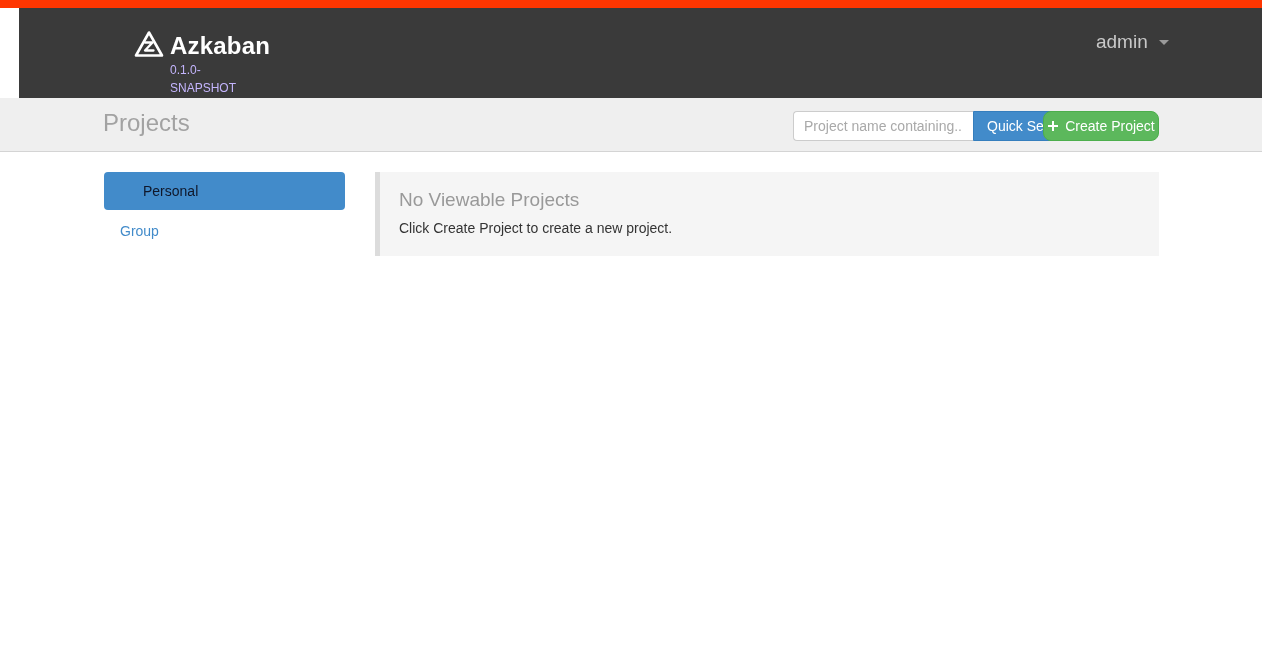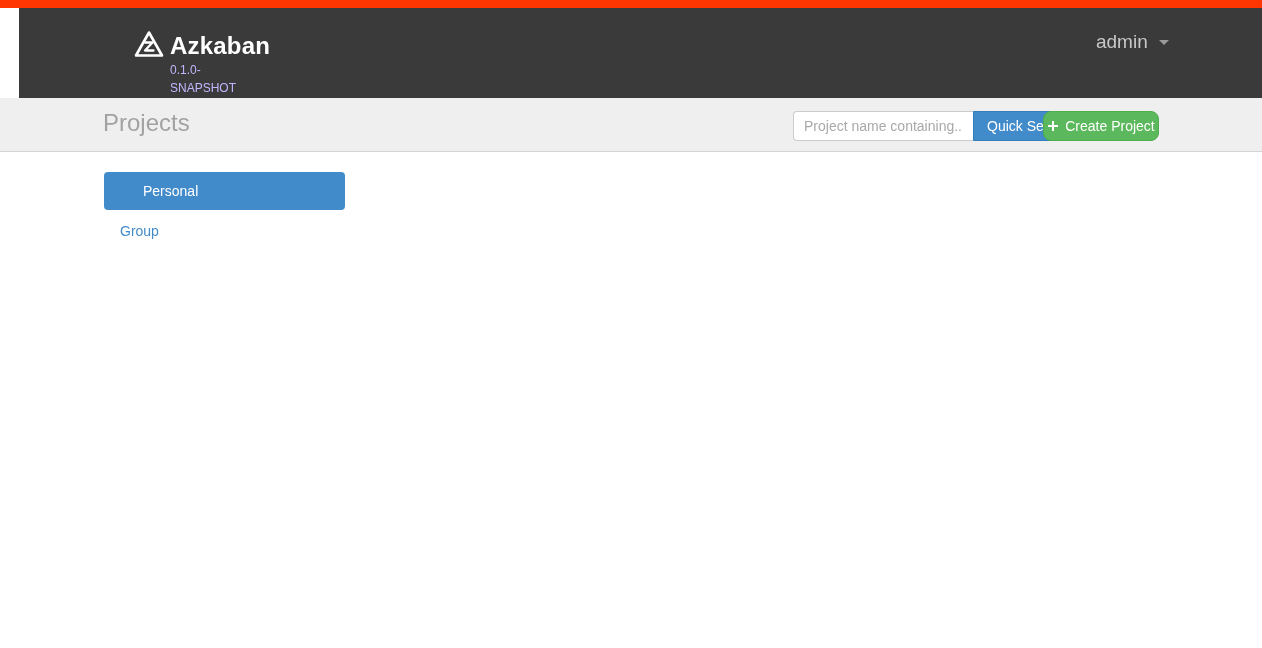--- a/index.html
+++ b/index.html
@@ -57,21 +57,21 @@
                text-align: left; padding-left: 13px; }
   .btn-create { width: 116px; background: var(--green, #5cb85c); border-color: #4cae4c;
                 border-radius: 8px; margin-left: -32px; position: relative; z-index: 2;
                 display: flex; align-items: center; justify-content: center; gap: 6px; }
   .plus-icon { display: inline-flex; }
 
   
   .sidebar { position: absolute; left: 104px; top: 172px; width: 241px; }
   .side-item { display: block; width: 241px; padding: 11px 16px; margin-bottom: 2px;
                font-size: 14px; color: var(--blue, #428bca); border-radius: 4px; cursor: pointer; }
-  .side-item.active { background: var(--blue, #428bca); color: #ffffff; padding-left: 39px; }
+  .side-item.active { background: var(--blue, #428bca); color: #0f172a; padding-left: 39px; }
 
   .main-panel { position: absolute; left: 375px; top: 172px; width: 784px;
                 background: var(--panel-bg, #f5f5f5); border-left: 5px solid #dcdcdc;
                 padding: 16px 24px 18px 19px; }
   .empty-title { font-size: 19px; line-height: 24px; font-weight: normal; color: #999;
                  margin-bottom: 6px; }
   .empty-msg { font-size: 14px; line-height: 20px; color: #333; }
 </style>
 </head>
 <body>
@@ -112,14 +112,18 @@
         <span>Create Project</span>
       </button>
     </div>
   </div>
 
   <div class="sidebar">
     <span class="side-item active">Personal</span>
     <span class="side-item">Group</span>
   </div>
 
+  <div class="main-panel">
+    <div class="empty-title">No Viewable Projects</div>
+    <div class="empty-msg">Click Create Project to create a new project.</div>
+  </div>
 
 </div>
 
 </body></html>

